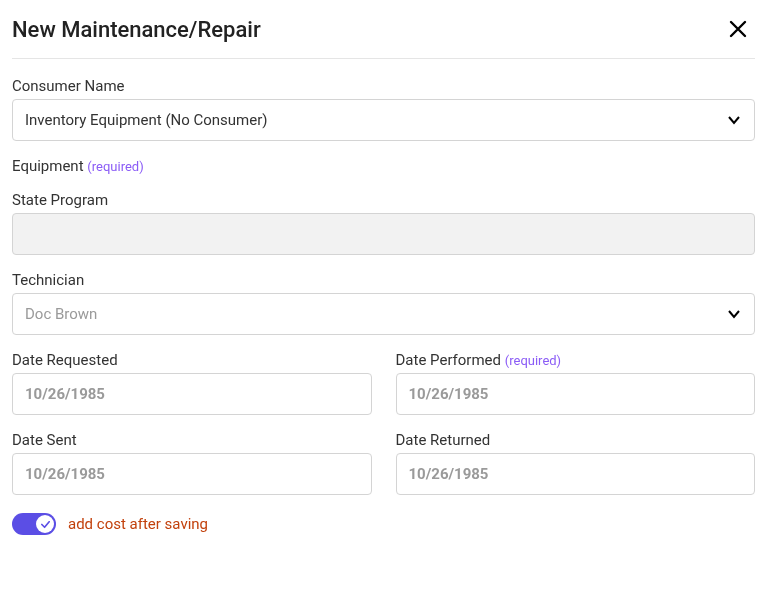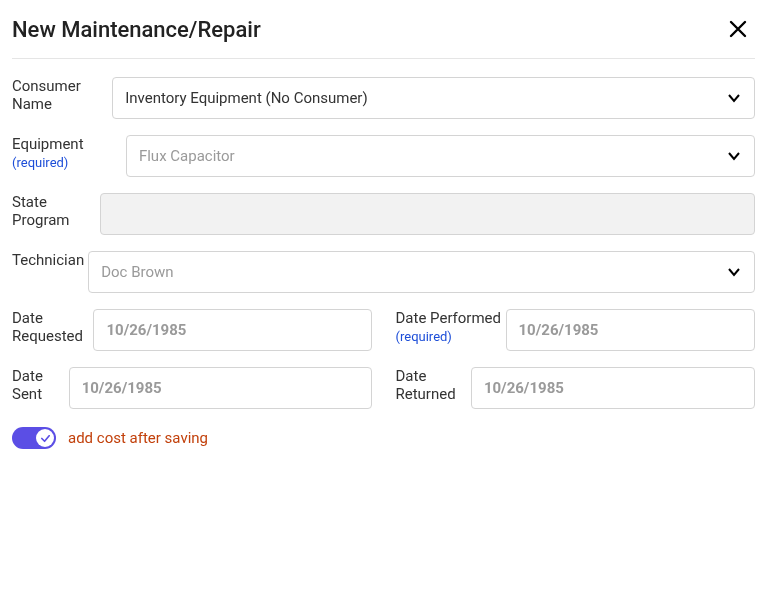--- a/index.html
+++ b/index.html
@@ -26,25 +26,25 @@
     cursor: pointer;
     padding: 4px; line-height: 0;
   }
   .divider {
     border: none; border-top: 1px solid #e5e5e5;
     margin: 0 0 18px 0;
   }
   .form { display: flex; flex-direction: column; gap: 16px; }
   .row { display: flex; gap: 24px; }
   .row .field { flex: 1; }
-  .field { display: flex; flex-direction: row; gap: 4px; }
+  .field { display: flex; flex-direction: column; gap: 4px; }
   .label {
     font-size: 15px; color: #333;
   }
-  .req { color: #1d4ed8; font-size: 13px; }
+  .req { color: #8b5cf6; font-size: 13px; }
   .select, .input {
     position: relative;
     width: 100%;
     height: 42px;
     border: 1px solid #d4d4d4;
     border-radius: 4px;
     display: flex; align-items: center;
     padding: 0 40px 0 12px;
     font-size: 15px;
     color: #555;
@@ -109,28 +109,20 @@
             </svg>
         </span>
       </div>
     </div>
 
     <div class="field">
       <div class="label">
         <span>Equipment</span>
         <span class="req">(required)</span>
       </div>
-      <div class="select">
-        <span class="sel-text">Flux Capacitor</span>
-        <span class="chev">
-          <svg width="16" height="16" viewBox="0 0 16 16">
-              <path d="M3 5 L8 11 L13 5" fill="none" stroke="#000" stroke-width="2"></path>
-            </svg>
-        </span>
-      </div>
     </div>
 
     <div class="field">
       <div class="label">State Program</div>
       <div class="input readonly">
         <span></span>
       </div>
     </div>
 
     <div class="field">

